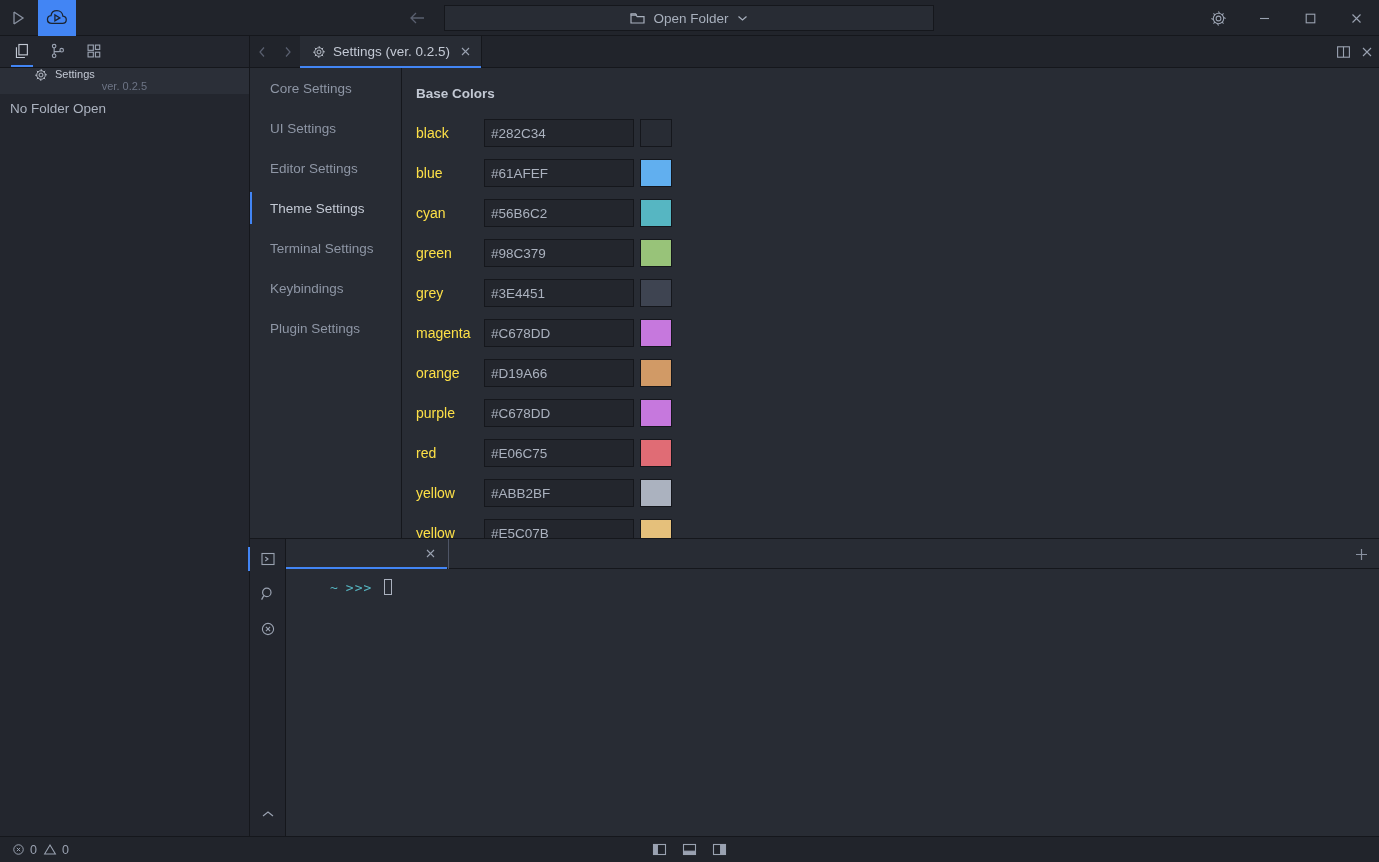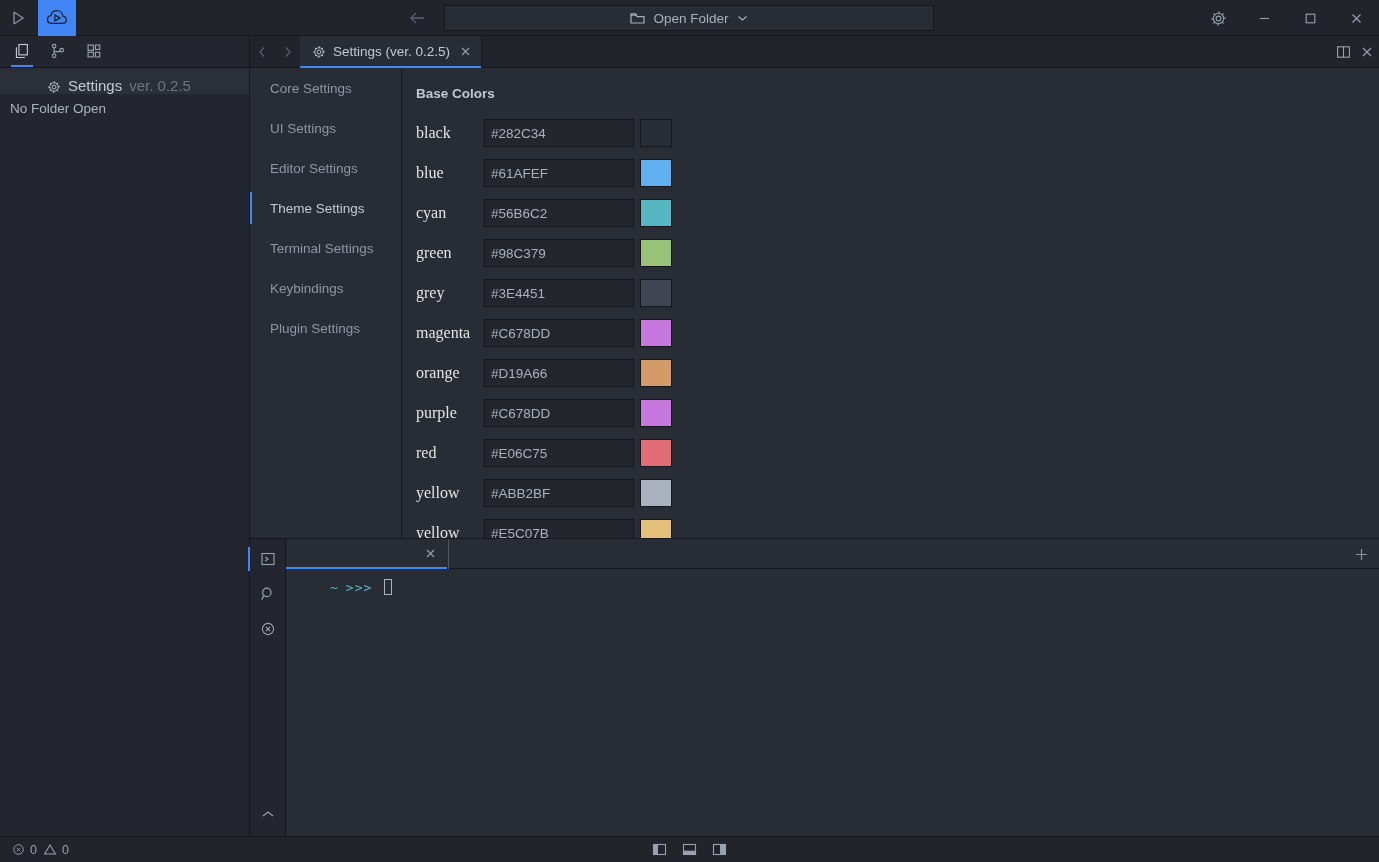--- a/index.html
+++ b/index.html
@@ -51,25 +51,25 @@
     color: #9aa2b1; position: relative;
   }
   .sb-icon.active::after {
     content: ""; position: absolute; bottom: 0; left: 7px; right: 7px; height: 2px; background: #4285f4;
   }
   .sb-section {
     height: 27px; display: flex; align-items: center; padding-left: 10px;
     color: #abb2bf; font-size: 13.5px;
   }
   .sb-file {
-    height: 26px; display: flex; align-items: flex-end; padding-left: 47px; gap: 7px;
-    background: #2b2f38; font-size: 15px;
+    height: 26px; display: flex; align-items: flex-start; padding-left: 34px; gap: 7px;
+    background: #2b2f38; font-size: 11px;
   }
   .sb-file .fname { color: #c3c9d4; }
-  .sb-file .fver { color: #6d7485; }
+  .sb-file .fver { color: #6d7485; margin-top: 12px; }
   .sb-nofolder { height: 28px; display: flex; align-items: center; padding-left: 10px; color: #abb2bf; font-size: 13.5px; }
 
   
   .editorcol { flex: 1; display: flex; flex-direction: column; min-width: 0; }
 
   .tabbar {
     height: 32px; min-height: 32px; background: #21242b;
     display: flex; align-items: center; border-bottom: 1px solid #15171c; position: relative;
   }
   .tab-nav { width: 25px; height: 32px; display: flex; align-items: center; justify-content: center; color: #5a6070; }
@@ -93,21 +93,21 @@
     height: 40px; display: flex; align-items: center; padding-left: 20px;
     color: #8e96a5; font-size: 13.5px; position: relative;
   }
   .nav-item.active { color: #c3c9d4; }
   .nav-item.active::before {
     content: ""; position: absolute; left: 0; top: 4px; bottom: 4px; width: 2px; background: #4285f4;
   }
   .settings-main { flex: 1; padding: 18px 0 0 14px; overflow: hidden; }
   .sect-title { color: #c3c9d4; font-size: 13.5px; font-weight: bold; margin-bottom: 12px; }
   .color-row { display: flex; align-items: center; height: 40px; }
-  .color-label { width: 68px; color: #e5e5e5; font-size: 16px; font-family: Liberation Serif, serif; }
+  .color-label { width: 68px; color: #fde047; font-size: 14px; }
   .color-input {
     width: 150px; height: 28px; background: #23262d; border: 1px solid #15171c;
     color: #abb2bf; font-size: 13.5px; padding: 4px 6px; display: flex; align-items: center;
   }
   .color-swatch { width: 32px; height: 28px; border: 1px solid #15171c; margin-left: 6px; }
 
   
   .panel {
     height: 298px; min-height: 298px; background: #282c34;
     display: flex; border-top: 1px solid #15171c;

